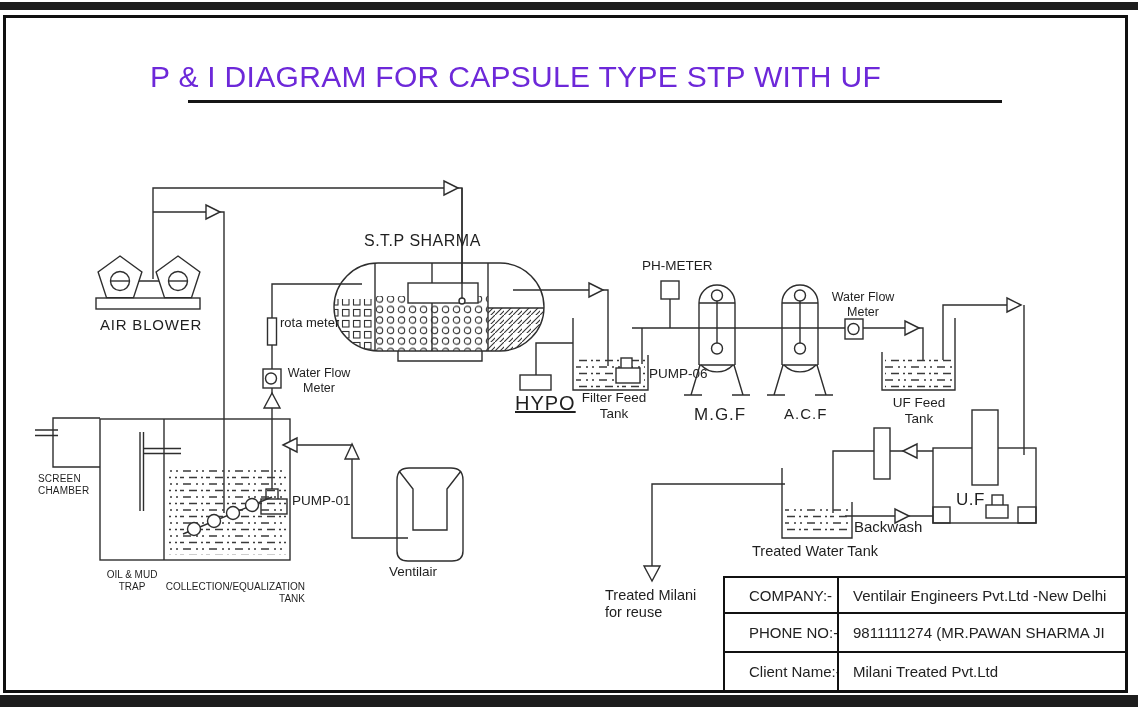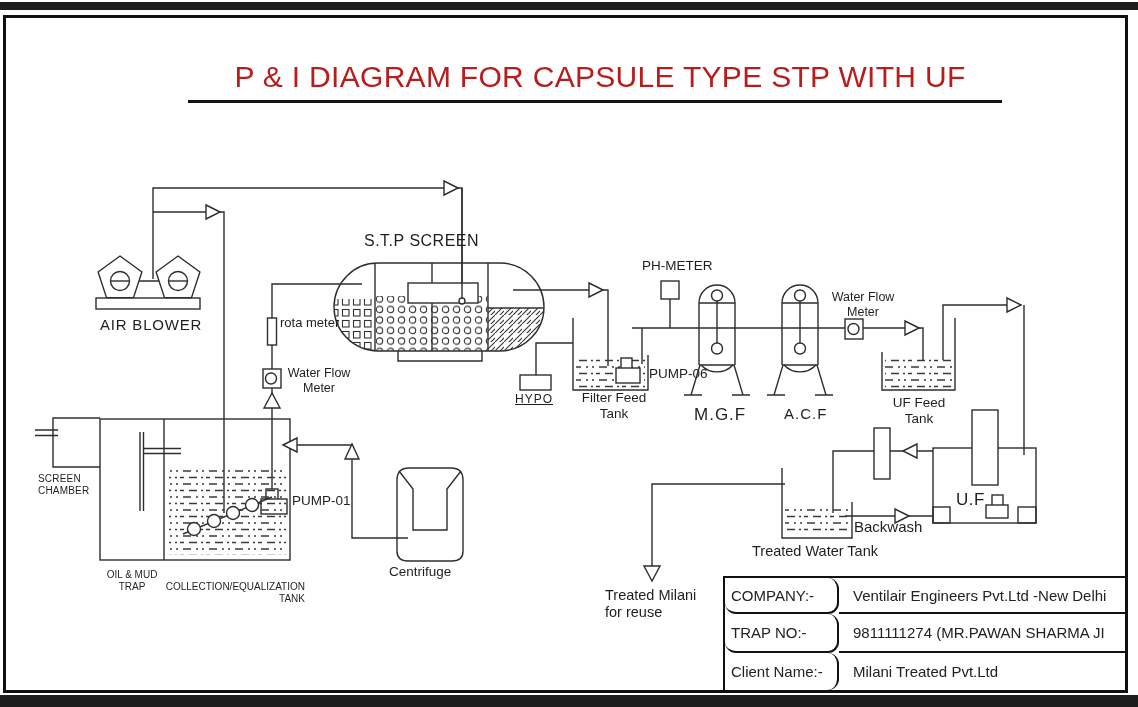--- a/index.html
+++ b/index.html
@@ -3,28 +3,28 @@
 <meta charset="utf-8">
 <style>
   html,body{margin:0;padding:0;background:#fff;}
   #stage{position:relative;width:1138px;height:707px;background:#fff;overflow:hidden;
          font-family:"Liberation Sans",sans-serif;color:#1c1c1c;}
   .bar{position:absolute;left:0;width:1138px;background:#1d1d1d;}
   #frame{position:absolute;left:3px;top:15px;width:1125px;height:678px;
          border:3.5px solid #101010;box-sizing:border-box;z-index:30;pointer-events:none;}
   svg{position:absolute;left:0;top:0;z-index:5;}
   .lbl{position:absolute;z-index:10;white-space:pre-line;line-height:1.18;color:#1f1f1f;}
-  #title{position:absolute;left:150px;top:60px;width:900px;text-align:center;
-         font-size:30px;letter-spacing:.3px;color:#b91c1c;z-index:10;}
+  #title{position:absolute;left:150px;top:60px;width:900px;text-align:left;
+         font-size:30px;letter-spacing:.3px;color:#6d28d9;z-index:10;}
   #title-underline{position:absolute;left:188px;top:100px;width:814px;height:3px;background:#151515;z-index:10;}
   #info-table{position:absolute;left:723px;top:576px;width:404px;height:116px;z-index:20;
         border:2.5px solid #111;box-sizing:border-box;background:#fff;
         display:grid;grid-template-columns:114px 1fr;grid-template-rows:36px 39px 1fr;overflow:hidden;}
   .cell{display:flex;align-items:center;font-size:15px;color:#222;overflow:hidden;white-space:nowrap;}
-  .clab{border-right:2.5px solid #111;padding-left:6px;border-radius:11px;}
+  .clab{border-right:2.5px solid #111;padding-left:24px;}
   .cval{padding-left:14px;}
   .rb{border-bottom:2.5px solid #111;}
 </style>
 </head>
 <body>
 
 <div id="stage">
 
   <div class="bar" style="top:2px;height:8px;"></div>
   <div class="bar" style="top:695px;height:12px;"></div>
@@ -209,52 +209,52 @@
         <path d="M352,444 L345,459 L359,459 Z"></path>
         <path d="M283,445 L297,438 L297,452 Z"></path>
       </g>
     </g>
   </svg>
 
   <div id="title">P &amp; I DIAGRAM FOR CAPSULE TYPE STP WITH UF</div>
   <div id="title-underline"></div>
 
   <div class="lbl" style="left:100px;top:316px;font-size:15px;letter-spacing:.8px;">AIR BLOWER</div>
-  <div class="lbl" style="left:364px;top:232px;font-size:16px;letter-spacing:.5px;">S.T.P SCREEN</div>
+  <div class="lbl" style="left:364px;top:232px;font-size:16px;letter-spacing:.5px;">S.T.P SHARMA</div>
   <div class="lbl" style="left:280px;top:315px;font-size:13px;">rota meter</div>
   <div class="lbl" style="left:282px;top:366px;width:74px;font-size:12.5px;text-align:center;">Water Flow
 Meter</div>
   <div class="lbl" style="left:38px;top:473px;width:62px;font-size:10px;text-align:left;letter-spacing:.2px;">SCREEN
 CHAMBER</div>
   <div class="lbl" style="left:98px;top:569px;width:68px;font-size:10px;text-align:center;">OIL &amp; MUD
 TRAP</div>
   <div class="lbl" style="left:163px;top:569px;width:142px;font-size:10px;text-align:right;margin-top:12px;">COLLECTION/EQUALIZATION
 TANK</div>
   <div class="lbl" style="left:292px;top:493px;font-size:13.5px;">PUMP-01</div>
-  <div class="lbl" style="left:389px;top:564px;font-size:13.5px;">Centrifuge</div>
-  <div class="lbl" style="left:515px;top:392px;font-size:12px;letter-spacing:1px;text-decoration:underline;">HYPO</div>
+  <div class="lbl" style="left:389px;top:564px;font-size:13.5px;">Ventilair</div>
+  <div class="lbl" style="left:515px;top:392px;font-size:20px;letter-spacing:1px;text-decoration:underline;">HYPO</div>
   <div class="lbl" style="left:578px;top:390px;width:72px;font-size:13.5px;text-align:center;">Filter Feed
 Tank</div>
   <div class="lbl" style="left:649px;top:366px;font-size:13.5px;">PUMP-06</div>
   <div class="lbl" style="left:642px;top:258px;font-size:13.5px;">PH-METER</div>
   <div class="lbl" style="left:694px;top:405px;font-size:17px;letter-spacing:1px;">M.G.F</div>
   <div class="lbl" style="left:784px;top:405px;font-size:15px;letter-spacing:1px;">A.C.F</div>
   <div class="lbl" style="left:825px;top:290px;width:76px;font-size:12.5px;text-align:center;">Water Flow
 Meter</div>
   <div class="lbl" style="left:882px;top:395px;width:74px;font-size:13.5px;text-align:center;">UF Feed
 Tank</div>
   <div class="lbl" style="left:956px;top:490px;font-size:17px;letter-spacing:.5px;">U.F</div>
   <div class="lbl" style="left:854px;top:518px;font-size:15px;">Backwash</div>
   <div class="lbl" style="left:752px;top:543px;font-size:14.5px;">Treated Water Tank</div>
   <div class="lbl" style="left:605px;top:587px;font-size:14.5px;">Treated Milani
 for reuse</div>
 
   <div id="info-table">
     <div class="cell clab rb">COMPANY:-</div>
     <div class="cell cval rb">Ventilair Engineers Pvt.Ltd -New Delhi</div>
-    <div class="cell clab rb">TRAP NO:-</div>
+    <div class="cell clab rb">PHONE NO:-</div>
     <div class="cell cval rb">9811111274 (MR.PAWAN SHARMA JI</div>
     <div class="cell clab">Client Name:-</div>
     <div class="cell cval">Milani Treated Pvt.Ltd</div>
   </div>
 
   <div id="frame"></div>
 </div>
 
 </body></html>

